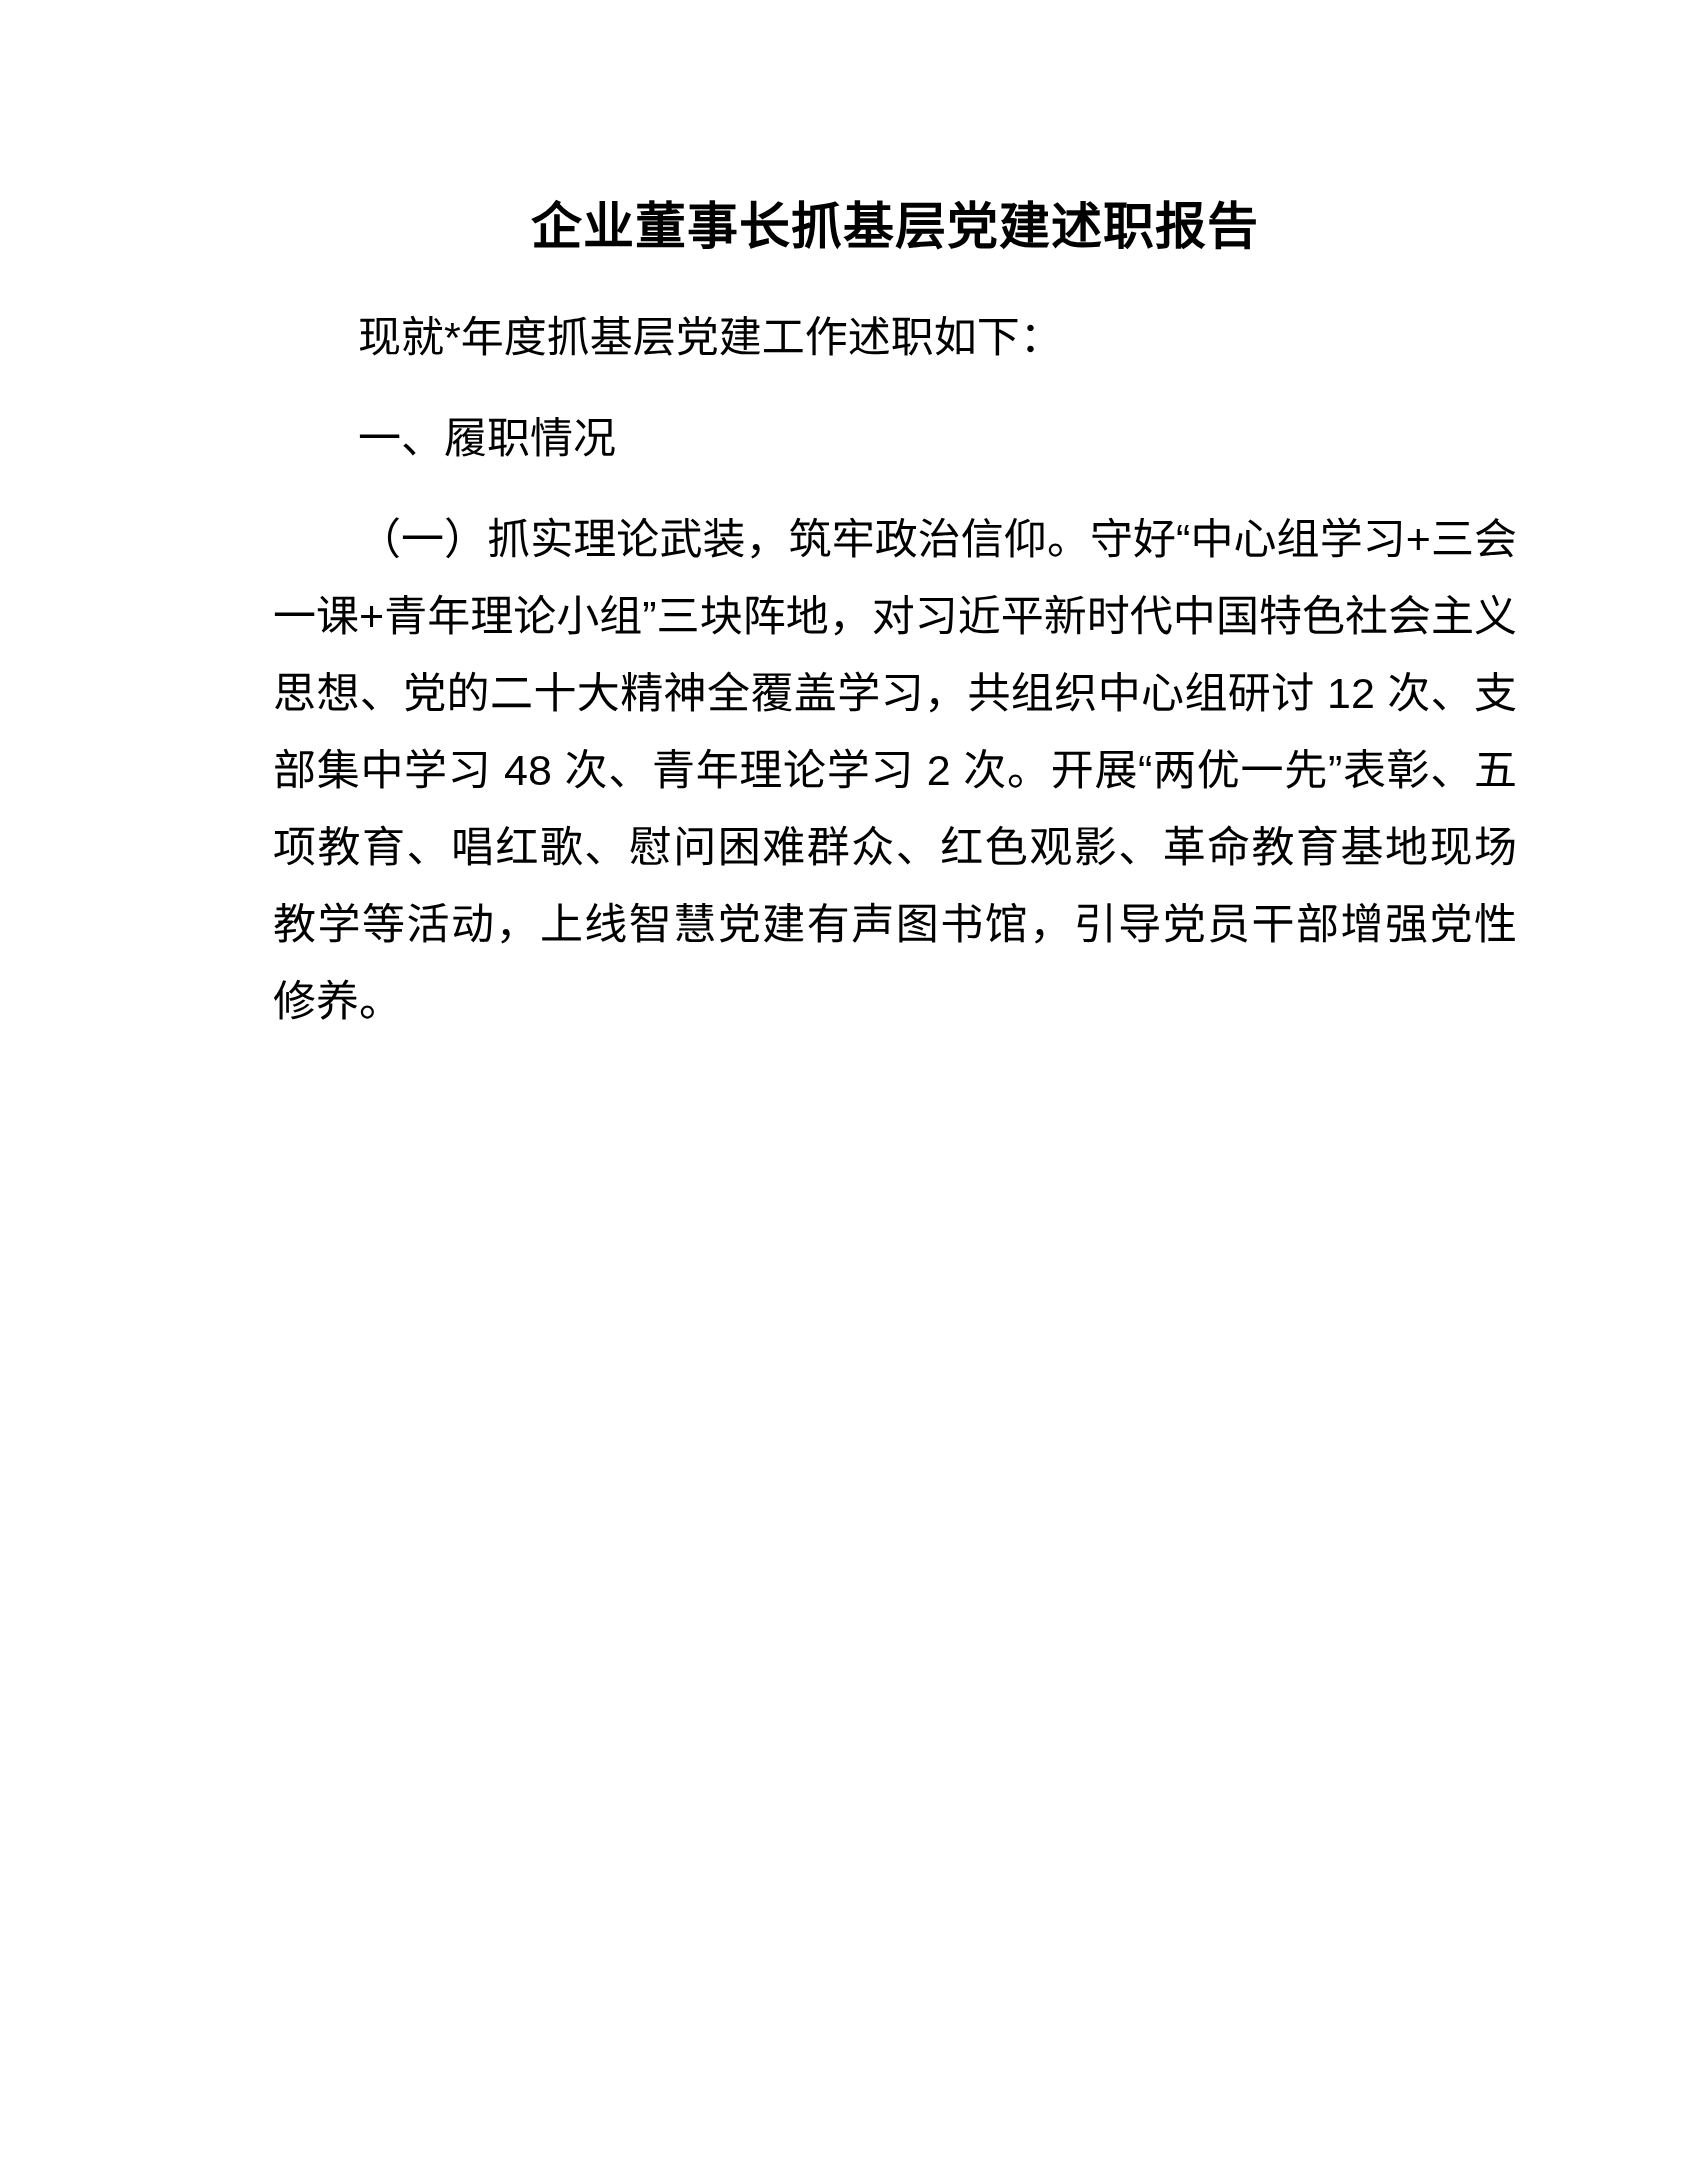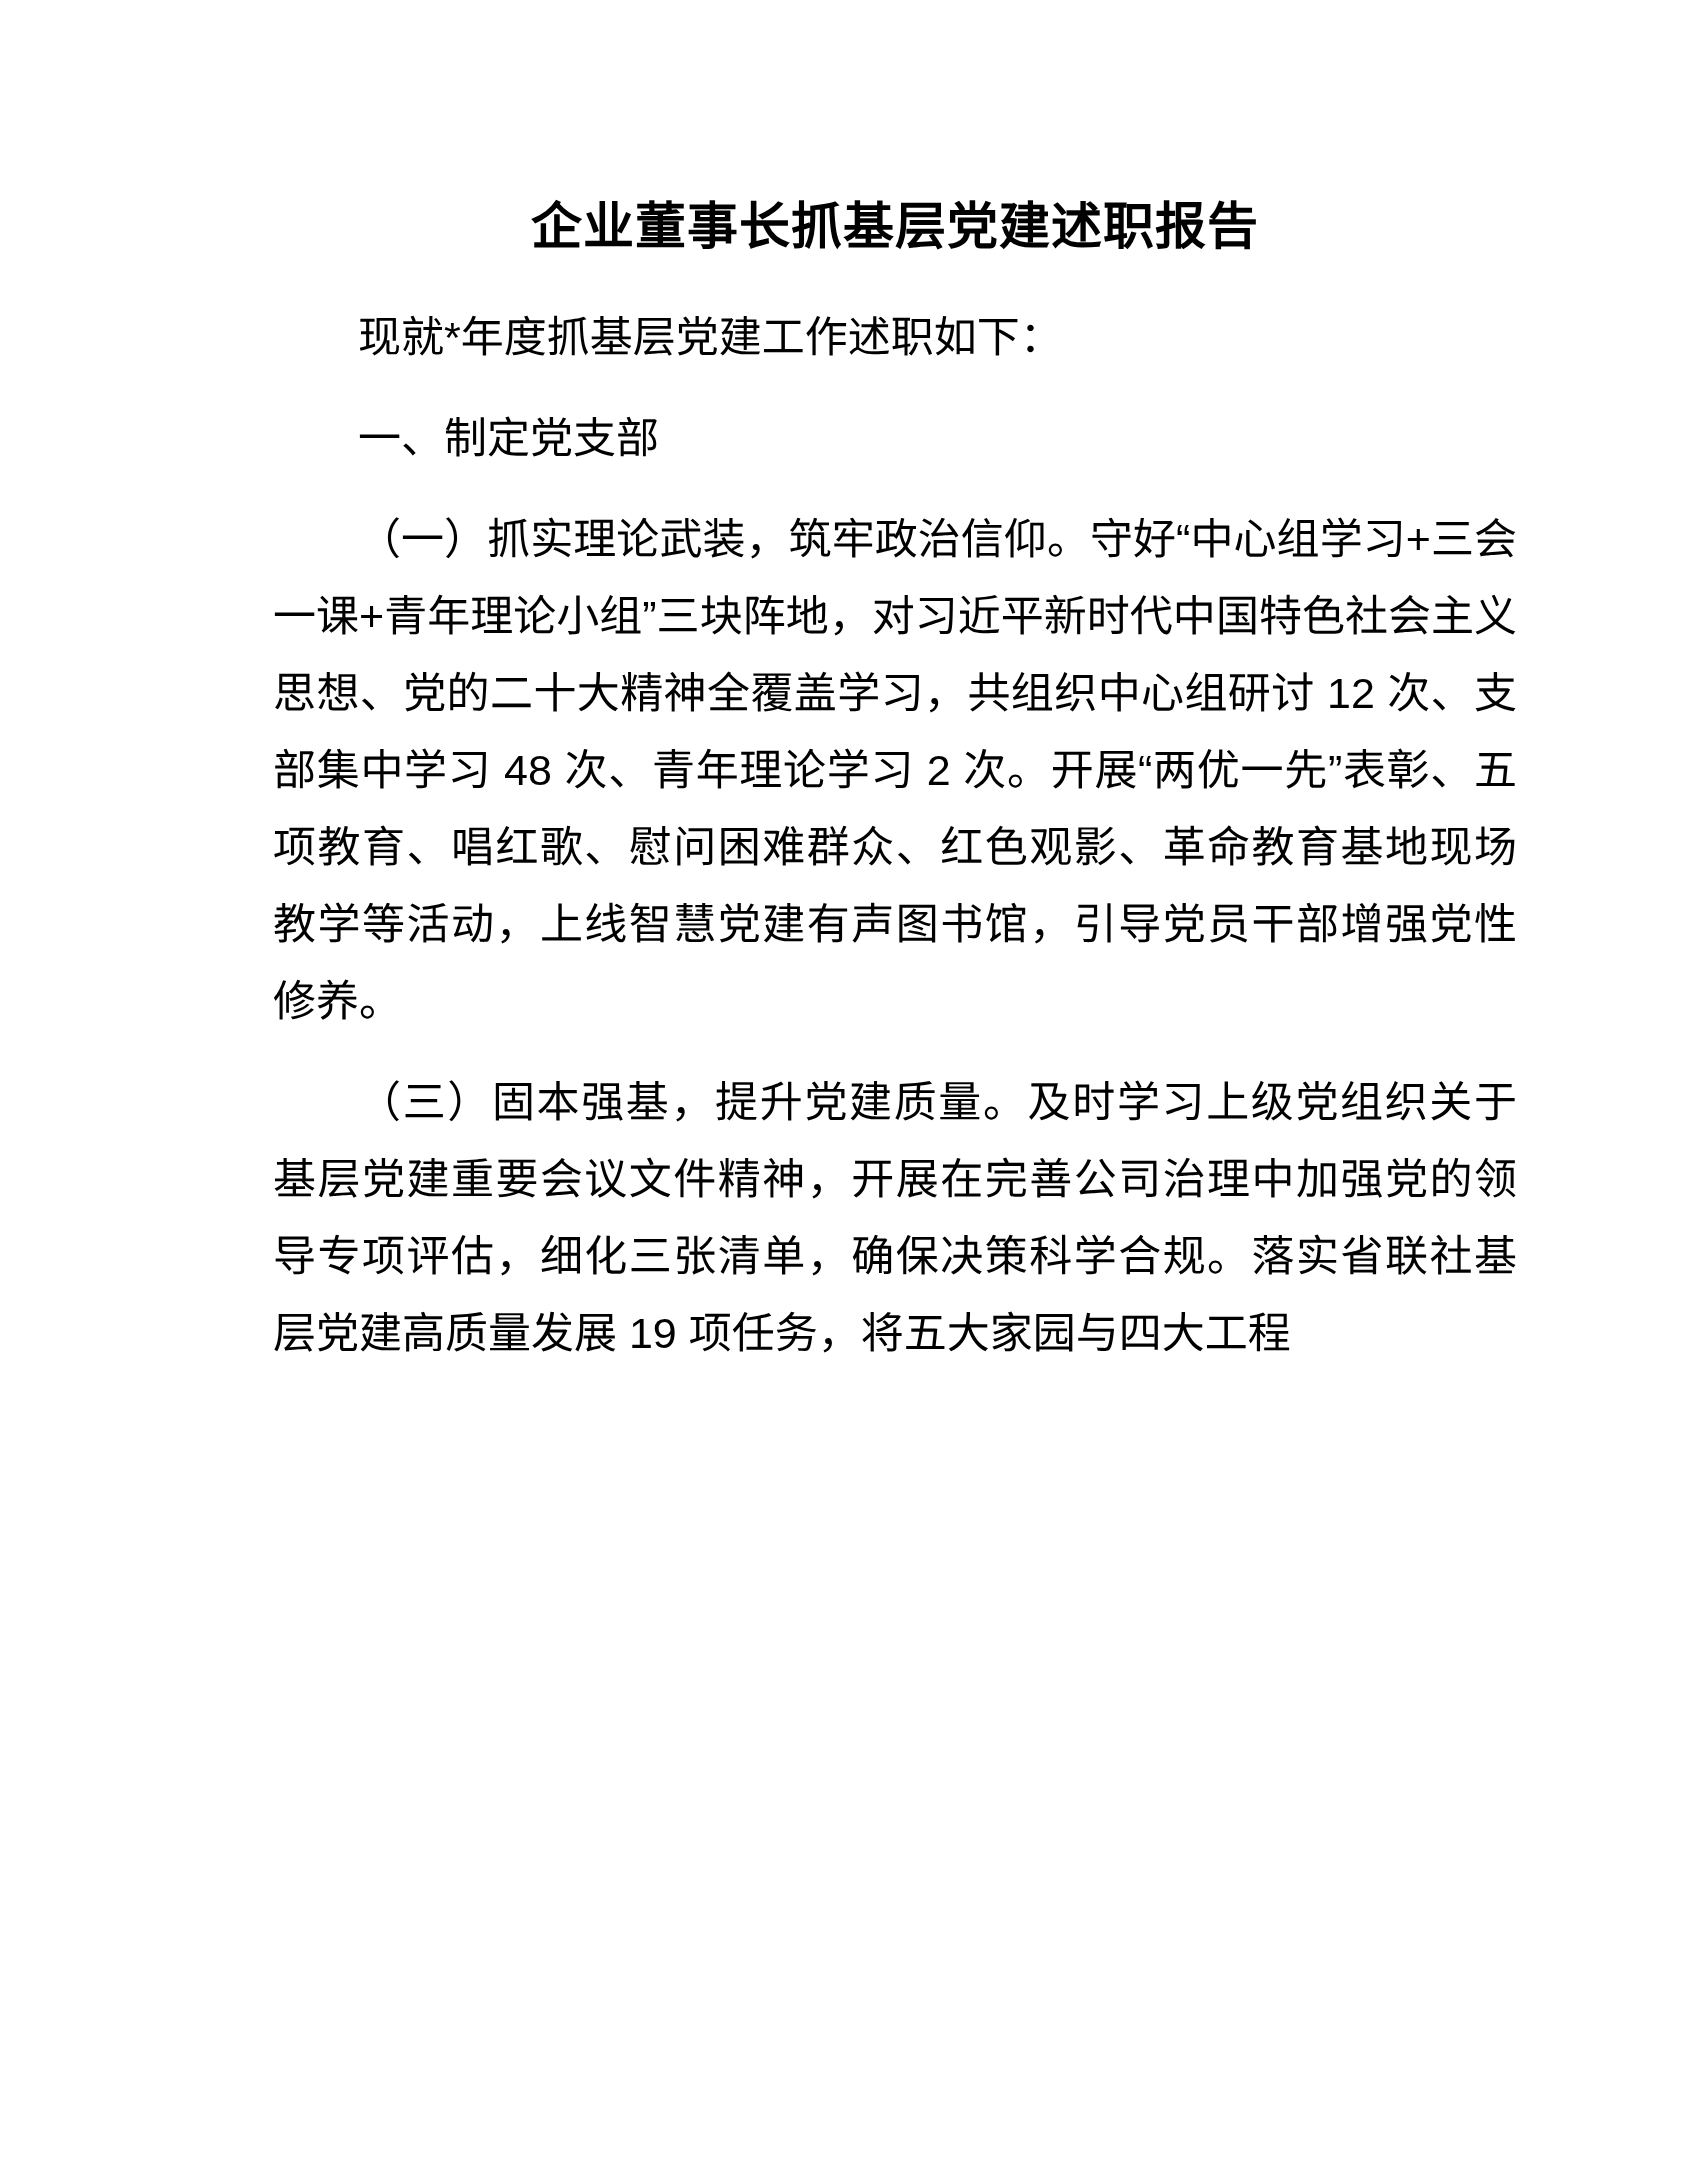--- a/index.html
+++ b/index.html
@@ -72,23 +72,22 @@
 <body>
 
 <div class="page">
 
   <div class="page-body">
 
     <h1 class="doc-title">企业董事长抓基层党建述职报告</h1>
 
     <p class="para para-indent para-lead">现就*年度抓基层党建工作述职如下：</p>
 
-    <p class="para para-indent para-heading">一、制定党支部</p>
+    <p class="para para-indent para-heading">一、履职情况</p>
 
     <p class="para para-indent para-section">（一）抓实理论武装，筑牢政治信仰。守好“中心组学习+三会一课+青年理论小组”三块阵地，对习近平新时代中国特色社会主义思想、党的二十大精神全覆盖学习，共组织中心组研讨 12 次、支部集中学习 48 次、青年理论学习 2 次。开展“两优一先”表彰、五项教育、唱红歌、慰问困难群众、红色观影、革命教育基地现场教学等活动，上线智慧党建有声图书馆，引导党员干部增强党性修养。</p>
 
 
-    <p class="para para-indent para-section">（三）固本强基，提升党建质量。及时学习上级党组织关于基层党建重要会议文件精神，开展在完善公司治理中加强党的领导专项评估，细化三张清单，确保决策科学合规。落实省联社基层党建高质量发展 19 项任务，将五大家园与四大工程</p>
 
   </div>
 
 </div>
 
 
 </body></html>

